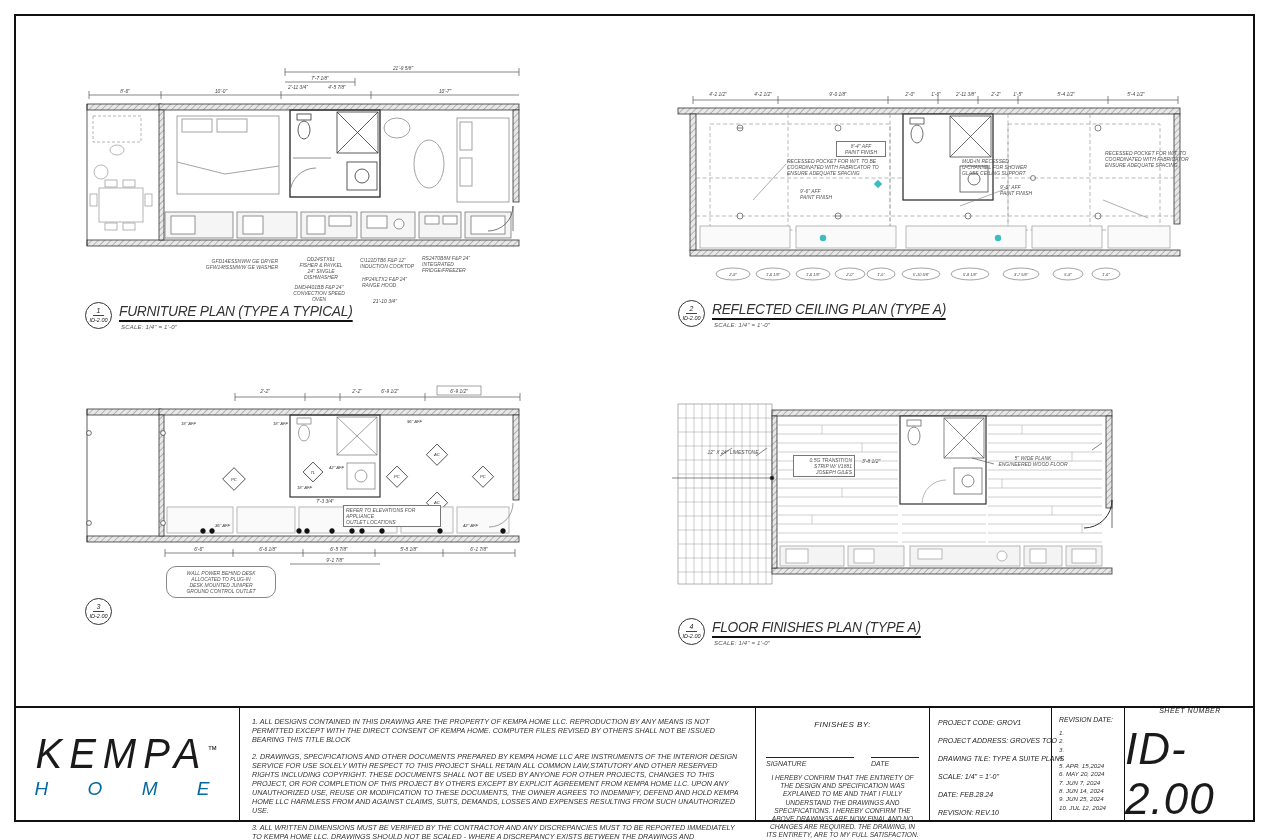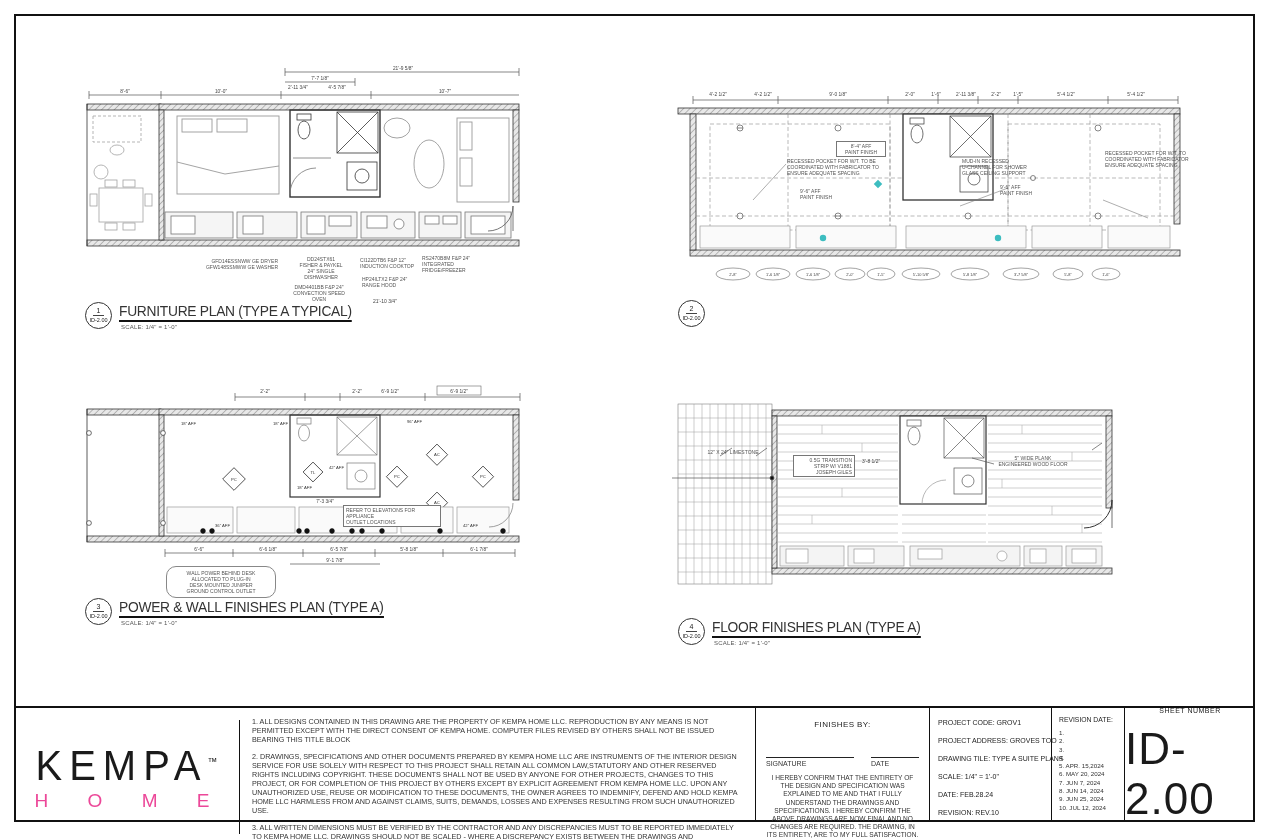--- a/index.html
+++ b/index.html
@@ -1,18 +1,18 @@
 <!DOCTYPE html>
 <html><head>
 <meta charset="utf-8">
 <style>
   html,body{margin:0;padding:0;background:#fff;width:1273px;height:840px;overflow:hidden;
     font-family:"Liberation Sans",sans-serif;color:#222;}
   .abs{position:absolute;}
-  #sheet{position:absolute;left:0;top:0;width:1019px;height:840px;background:#fff;}
+  #sheet{position:absolute;left:0;top:0;width:1019px;height:840px;background:#fff;font-style:italic;}
   #frame{position:absolute;left:14px;top:14px;width:1241px;height:808px;border:2px solid #111;box-sizing:border-box;}
   
   .ptitle{position:absolute;display:flex;align-items:flex-start;}
   .pt-circle{width:27px;height:27px;border:1.3px solid #333;border-radius:50%;box-sizing:border-box;
     display:flex;flex-direction:column;align-items:center;justify-content:center;background:#fff;flex:0 0 auto;}
   .pt-num{font-size:7px;line-height:8px;border-bottom:1px solid #444;padding:0 4px;}
   .pt-ref{font-size:5.5px;line-height:8px;}
   .pt-text{margin-left:7px;}
   .pt-title{font-size:15px;letter-spacing:-.3px;transform:scaleX(.92);transform-origin:left;
     border-bottom:2px solid #111;padding-bottom:1px;white-space:nowrap;color:#333;}
@@ -28,24 +28,24 @@
   svg{position:absolute;overflow:visible;}
   svg text{font-family:"Liberation Sans",sans-serif;fill:#333;}
   .sdim{font-size:4.8px;fill:#444;}
   .stag{font-size:4.2px;fill:#333;}
   .sbub{font-size:3.9px;fill:#444;text-anchor:middle;}
   
   #tblock{position:absolute;left:14px;top:706px;width:1241px;height:116px;border-top:2px solid #111;
     box-sizing:border-box;display:flex;}
   .tb-col{border-right:1.5px solid #111;box-sizing:border-box;height:100%;position:relative;}
   .tb-col:last-child{border-right:none;}
-  #logo-col{width:226px;display:flex;flex-direction:column;align-items:center;justify-content:center;margin-top:12px;}
+  #logo-col{width:226px;display:flex;flex-direction:column;align-items:center;justify-content:center;}
   .logo-main{font-size:40px;letter-spacing:7px;color:#1a1a1a;line-height:40px;position:relative;font-weight:400;transform:scaleY(1.05);}
   .logo-tm{font-size:10px;vertical-align:super;letter-spacing:0;}
-  .logo-sub{font-size:19px;letter-spacing:17px;margin-top:4px;margin-left:8px;color:#ec4899;}
+  .logo-sub{font-size:19px;letter-spacing:17px;margin-top:4px;margin-left:8px;color:#0369a1;}
   #notes-col{width:516px;padding:9px 12px;}
   .note-p{font-size:7.2px;line-height:9px;color:#333;margin:0 0 8px 0;}
   #appr-col{width:174px;padding:8px 10px;text-align:center;}
   .appr-head{font-size:8px;letter-spacing:.4px;margin-top:4px;}
   .sig-row{display:flex;justify-content:space-between;margin-top:28px;}
   .sig-item{text-align:left;font-size:7px;color:#333;}
   .sig-line{border-top:1.2px solid #222;margin-bottom:2px;}
   .sig-line.w1{width:88px;} .sig-line.w2{width:48px;}
   .appr-stmt{font-size:6.6px;line-height:8.2px;margin-top:7px;text-align:center;color:#333;}
   #proj-col{width:122px;padding:10px 8px;}
@@ -322,20 +322,24 @@
 PAINT FINISH</div>
 <div class="ann" style="left:1105px;top:150px;width:100px">RECESSED POCKET FOR W/T. TO
 COORDINATED WITH FABRICATOR
 ENSURE ADEQUATE SPACING</div>
 
 <div class="ptitle" style="left:678px;top:300px">
   <div class="pt-circle">
     <div class="pt-num">2</div>
     <div class="pt-ref">ID-2.00</div>
   </div>
+  <div class="pt-text">
+    <div class="pt-title">REFLECTED CEILING PLAN (TYPE A)</div>
+    <div class="pt-scale">SCALE: 1/4" = 1'-0"</div>
+  </div>
 </div>
 
 <svg class="abs" style="left:85px;top:385px" width="445" height="218" viewBox="0 0 445 218">
   <g stroke="#555" stroke-width=".7" fill="none">
     <line x1="150" y1="12" x2="435" y2="12"></line>
     <line x1="150" y1="8" x2="150" y2="16"></line>
         <line x1="220" y1="8" x2="220" y2="16"></line>
         <line x1="255" y1="8" x2="255" y2="16"></line>
         <line x1="340" y1="8" x2="340" y2="16"></line>
         <line x1="435" y1="8" x2="435" y2="16"></line>
@@ -443,24 +447,20 @@
 OUTLET LOCATIONS</div>
 <div class="ann cloud" style="left:166px;top:566px;width:100px">WALL POWER BEHIND DESK
 ALLOCATED TO PLUG-IN
 DESK MOUNTED JUNIPER
 GROUND CONTROL OUTLET</div>
 
 <div class="ptitle" style="left:85px;top:598px">
   <div class="pt-circle">
     <div class="pt-num">3</div>
     <div class="pt-ref">ID-2.00</div>
-  </div>
-  <div class="pt-text">
-    <div class="pt-title">POWER &amp; WALL FINISHES PLAN (TYPE A)</div>
-    <div class="pt-scale">SCALE: 1/4" = 1'-0"</div>
   </div>
 </div>
 
 <svg class="abs" style="left:672px;top:398px" width="452" height="200" viewBox="0 0 452 200">
 
   <g stroke="#9a9a9a" stroke-width=".5" fill="none">
     <rect x="6" y="6" width="94" height="180" stroke="#666"></rect>
     <line x1="14" y1="6" x2="14" y2="186"></line>
         <line x1="22" y1="6" x2="22" y2="186"></line>
         <line x1="30" y1="6" x2="30" y2="186"></line>

